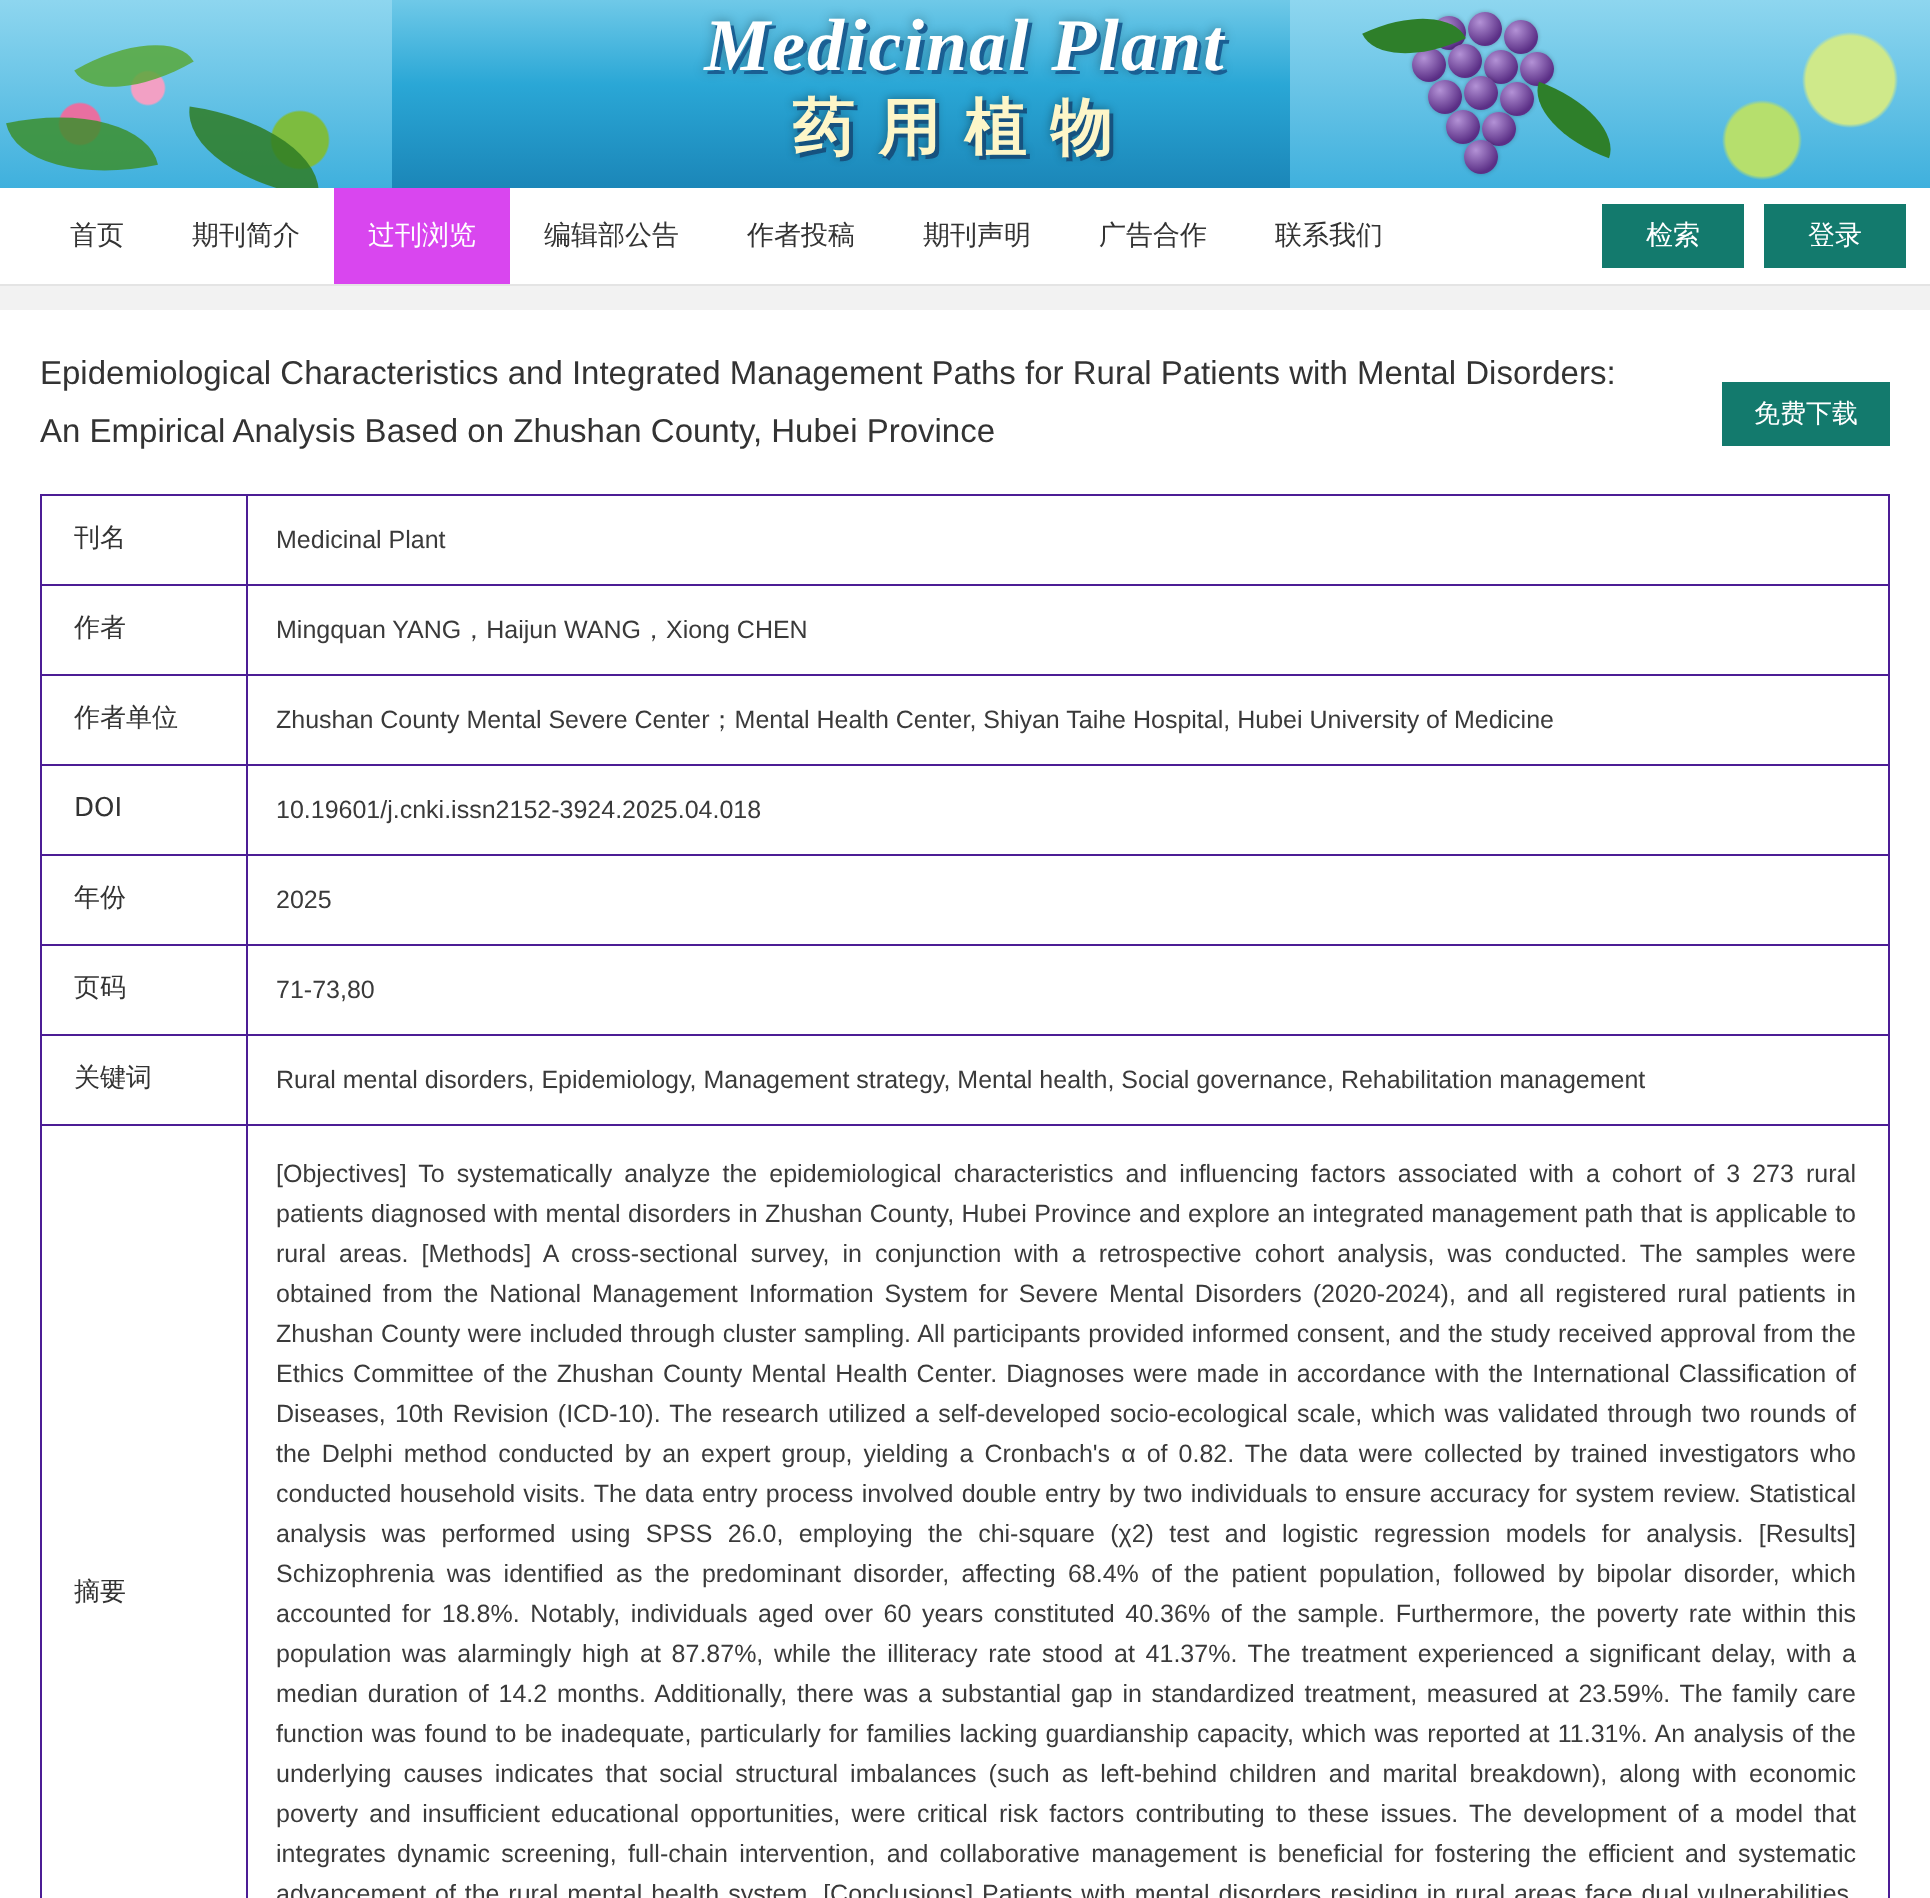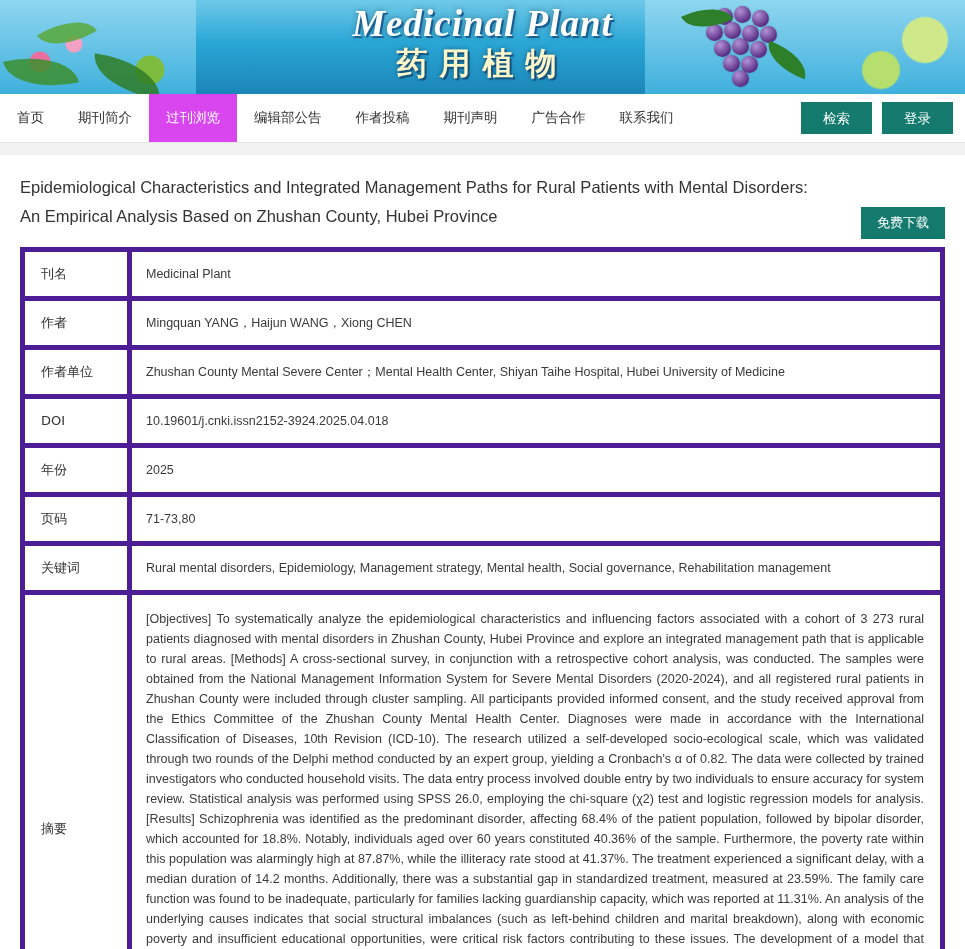--- a/index.html
+++ b/index.html
@@ -96,21 +96,21 @@
     text-shadow: 2px 2px 0 #16527f, 0 0 5px rgba(0,0,0,.4);
   }
 
   
   .nav {
     height: 48px;
     border-bottom: 1px solid #e4e4e4;
     display: flex;
     align-items: stretch;
     background: #ffffff;
-    padding-left: 0;
+    padding-left: 18px;
   }
   .nav-item {
     display: flex;
     align-items: center;
     padding: 0 17px;
     font-size: 13.5px;
     color: #333;
     cursor: pointer;
     white-space: nowrap;
     font-family: "DejaVu Sans", sans-serif;
@@ -140,21 +140,21 @@
   
   .gap-strip { height: 12px; background: #f2f2f2; }
 
   
   .article {
     padding: 18px 20px 0 20px;
     position: relative;
   }
   .title-row {
     display: flex;
-    align-items: flex-end;
+    align-items: center;
     justify-content: space-between;
   }
   .article-title {
     font-size: 16.5px;
     line-height: 29px;
     color: #333;
     font-weight: normal;
     max-width: 790px;
     margin: 0 0 8px 0;
     font-family: "Liberation Sans", sans-serif;
@@ -173,21 +173,21 @@
   }
 
   
   table.meta {
     width: 925px;
     border-collapse: collapse;
     margin-top: 8px;
     table-layout: fixed;
   }
   table.meta td {
-    border: 5px solid #4c1d95;
+    border: 1px solid #4c1d95;
     vertical-align: middle;
     font-size: 12.5px;
     color: #3a3a3a;
     padding: 12px 14px;
     line-height: 20px;
   }
   table.meta td.label {
     width: 72px;
     font-family: "DejaVu Sans", sans-serif;
     font-size: 13px;

